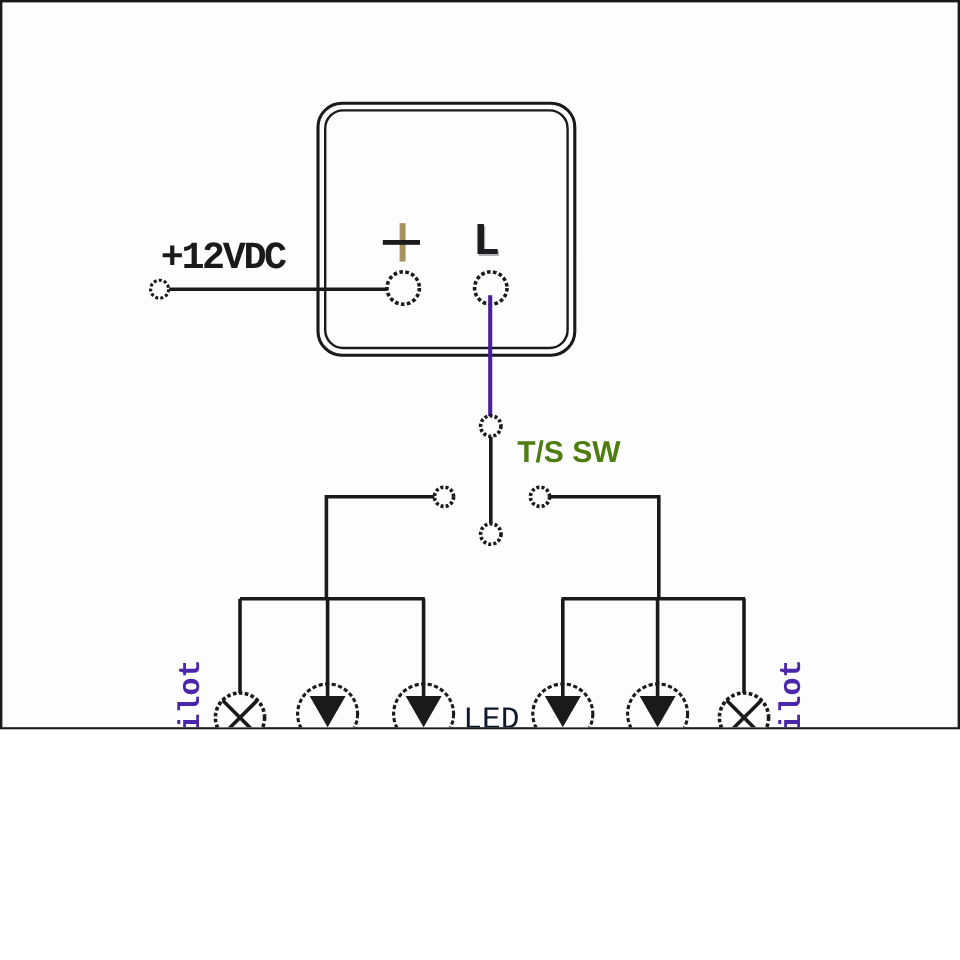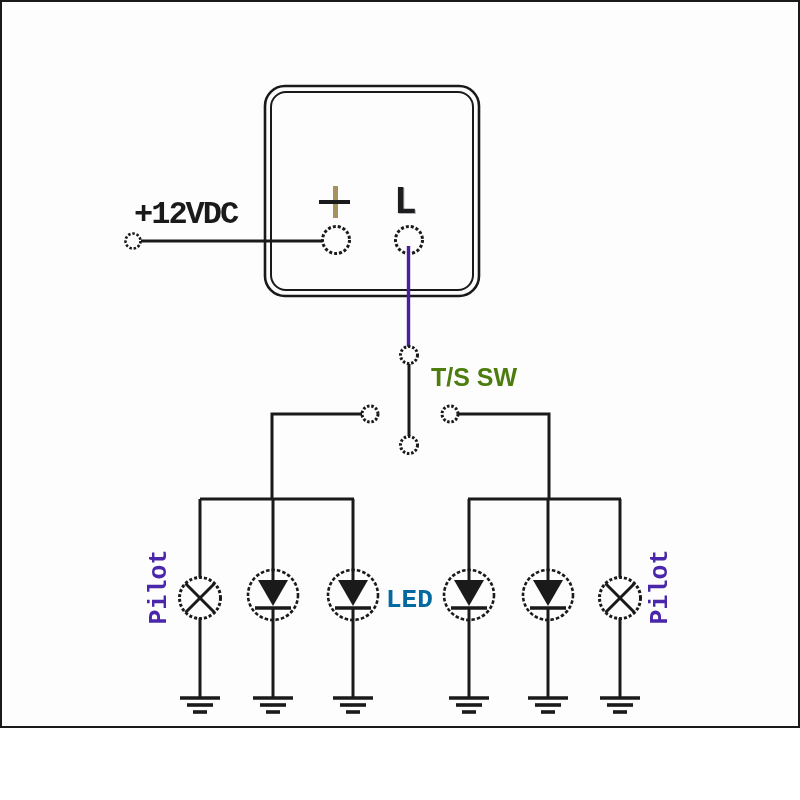--- a/index.html
+++ b/index.html
@@ -1,26 +1,26 @@
 <!DOCTYPE html>
 <html><head>
 <meta charset="utf-8">
 <style>
   html,body{margin:0;padding:0;background:#fff;}
   .canvas{
-    position:relative;width:800px;height:728px;box-sizing:border-box;
+    position:relative;width:800px;height:608px;box-sizing:border-box;
     background:#fdfdfd;border:2px solid #1a1a1a;overflow:hidden;
     font-family:"Liberation Mono","DejaVu Sans Mono",monospace;
   }
   .layer{position:absolute;left:0;top:0;}
   .lbl{position:absolute;line-height:1;white-space:nowrap;}
   .lbl-supply{left:132px;top:197px;font-size:32px;font-weight:bold;letter-spacing:-2px;color:#1a1a1a;}
   .lbl-L{left:392px;top:182px;font-size:38px;font-weight:bold;color:#1d1d1f;text-shadow:1px 1px 0 rgba(90,90,90,.45);}
   .lbl-tssw{left:429px;top:363px;font-family:"Liberation Sans","DejaVu Sans",sans-serif;font-size:25px;font-weight:bold;color:#4d7c0f;}
-  .lbl-led{left:384px;top:585px;font-size:26px;font-weight:bold;color:#0369a1;}
+  .lbl-led{left:384px;top:585px;font-size:26px;font-weight:normal;color:#0f172a;}
   .lbl-pilot{width:84px;height:26px;font-size:25px;font-weight:bold;color:#4a26aa;text-align:center;transform:rotate(-90deg);}
   .lbl-pilot-left{left:116px;top:572px;}
   .lbl-pilot-right{left:617px;top:572px;}
   .plus-icon{position:absolute;left:316px;top:183px;width:34px;height:34px;}
   .plus-h{position:absolute;left:1px;top:15px;width:31px;height:4px;background:#1a1a1a;}
   .plus-v{position:absolute;left:15px;top:1px;width:5px;height:32px;background:#a6925e;}
 </style>
 </head>
 <body>
 

